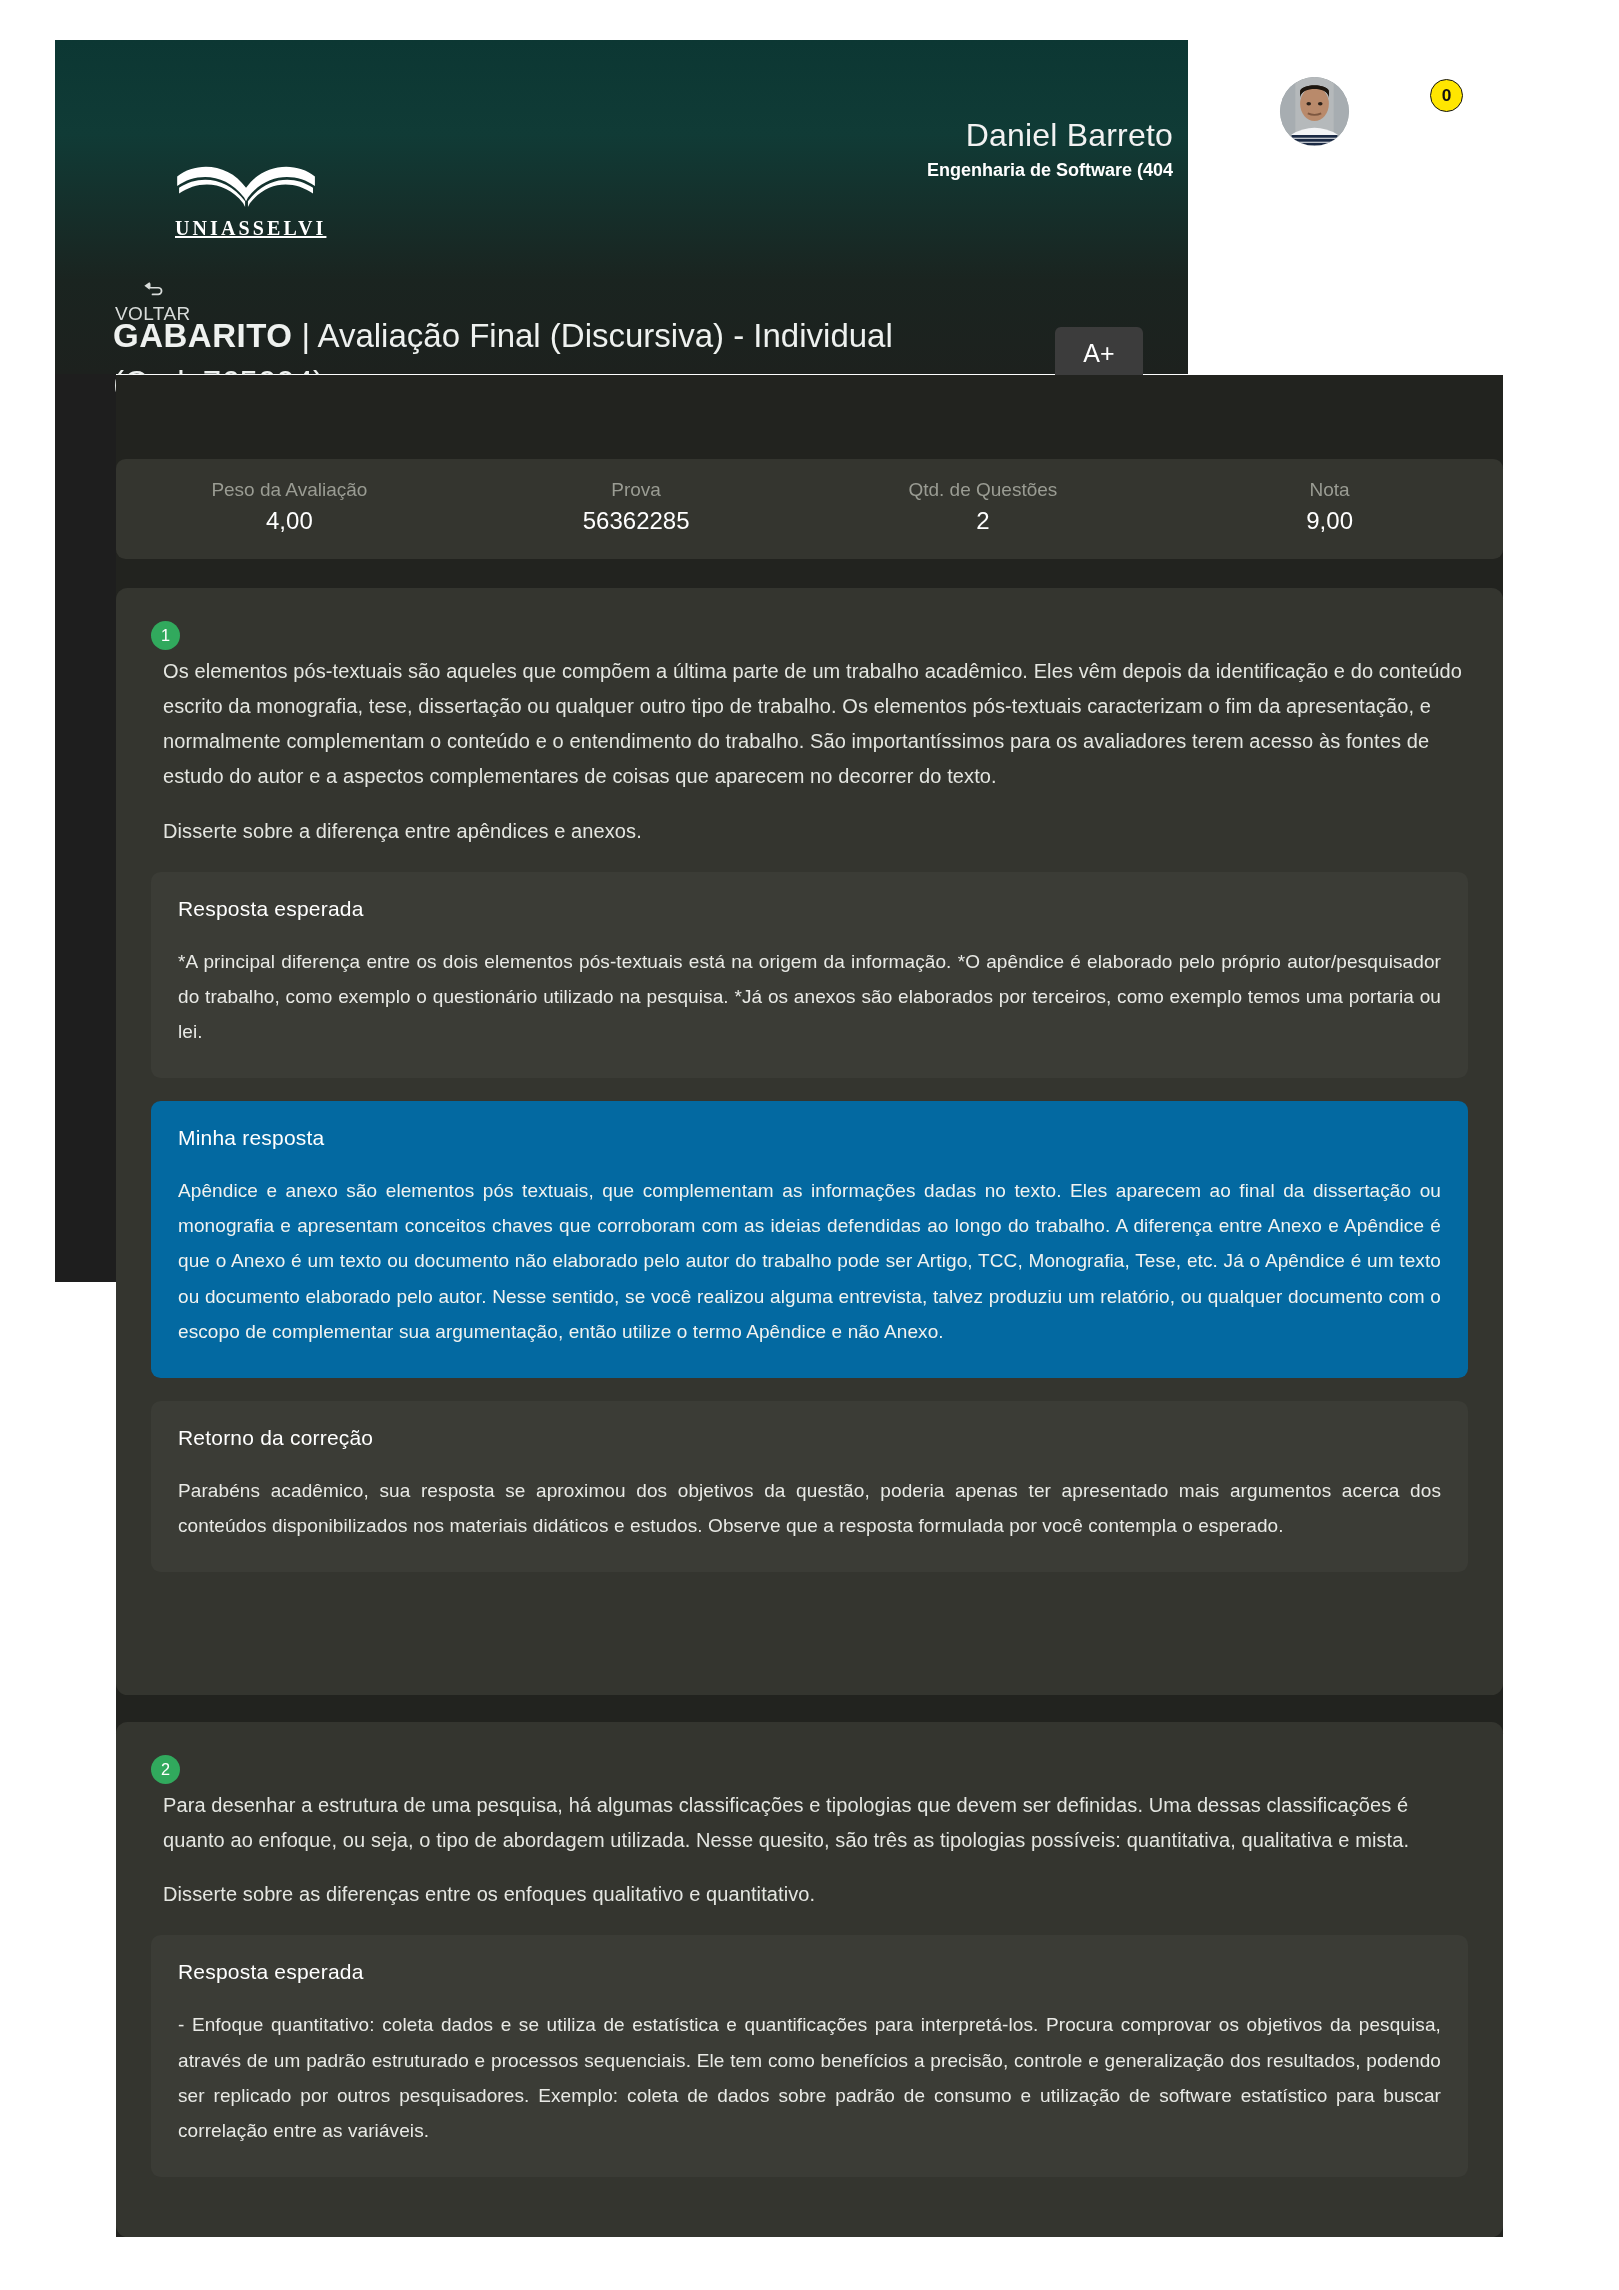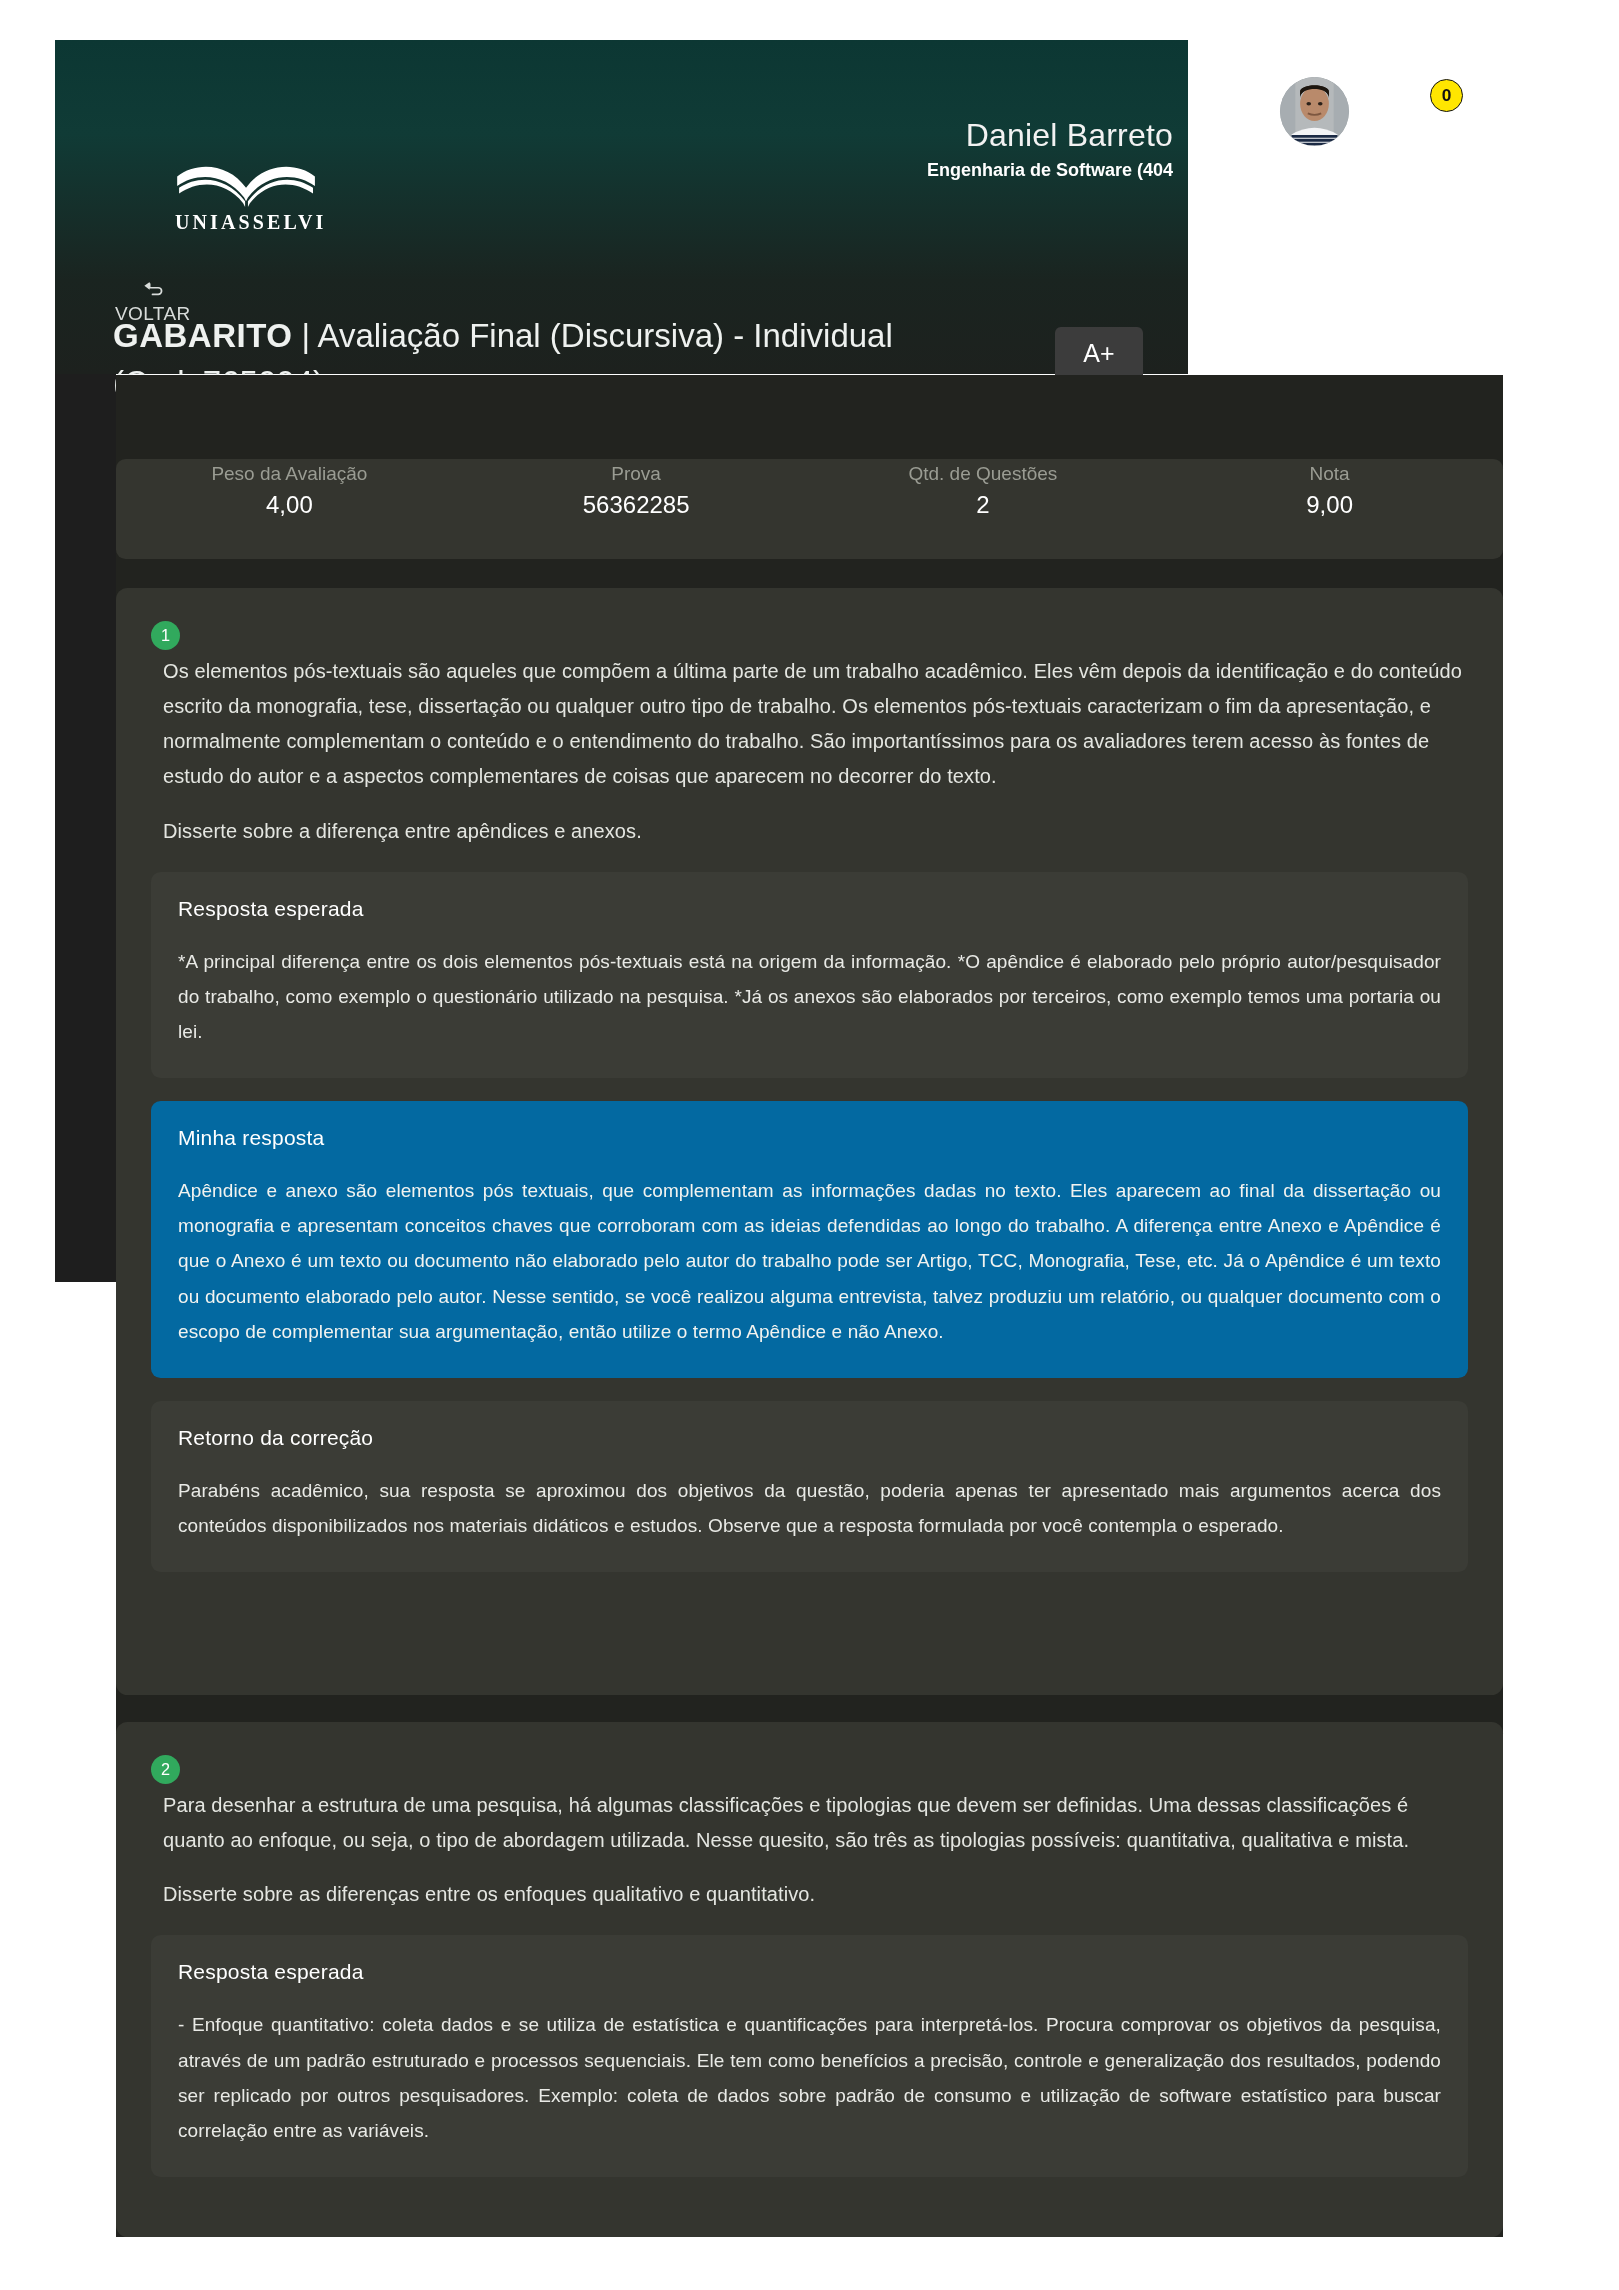--- a/index.html
+++ b/index.html
@@ -26,28 +26,29 @@
     position: absolute;
     left: 55px; top: 40px;
     width: 1133px; height: 334px;
     background: linear-gradient(180deg, #0c3733 0%, #103b36 28%, #1a2420 72%, #1d211e 100%);
     overflow: hidden;
   }
   .logo { position: absolute; left: 120px; top: 123px; width: 144px; }
   .logo svg { display:block; width: 144px; height: 44px; }
   .logo-word {
     display:block;
-    margin-top: 5px;
+    margin-top: 11px;
     color:#fff;
     font-family:"Liberation Serif", serif;
     font-weight:700;
     font-size: 20px;
     letter-spacing: 3.1px;
     text-align:center;
     line-height:1;
+    text-decoration:underline;
   }
 
   .user-block {
     position:absolute; right: 15px; top: 77px;
     text-align: right;
     color:#fff;
   }
   .user-name {
     font-size: 32px;
     font-weight: 300;
@@ -141,21 +142,21 @@
   }
 
   
   .stats {
     position:absolute; left: 116px; top: 459px;
     width: 1387px; height: 100px;
     background:#34352f;
     border-radius: 9.6px;
     display:flex;
   }
-  .stat { flex:1; text-align:center; padding-top:4px; }
+  .stat { flex:1; text-align:center; padding-top:20px; }
   .stat-label { color:#9a9c93; font-size: 19px; font-weight:400; }
   .stat-value { color:#ffffff; font-size: 24px; font-weight: 500; margin-top: 5.8px; }
 
   
   .qcard {
     position:absolute;
     left: 116px;
     width: 1387px;
     background:#34352f;
     border-radius: 11.5px;

